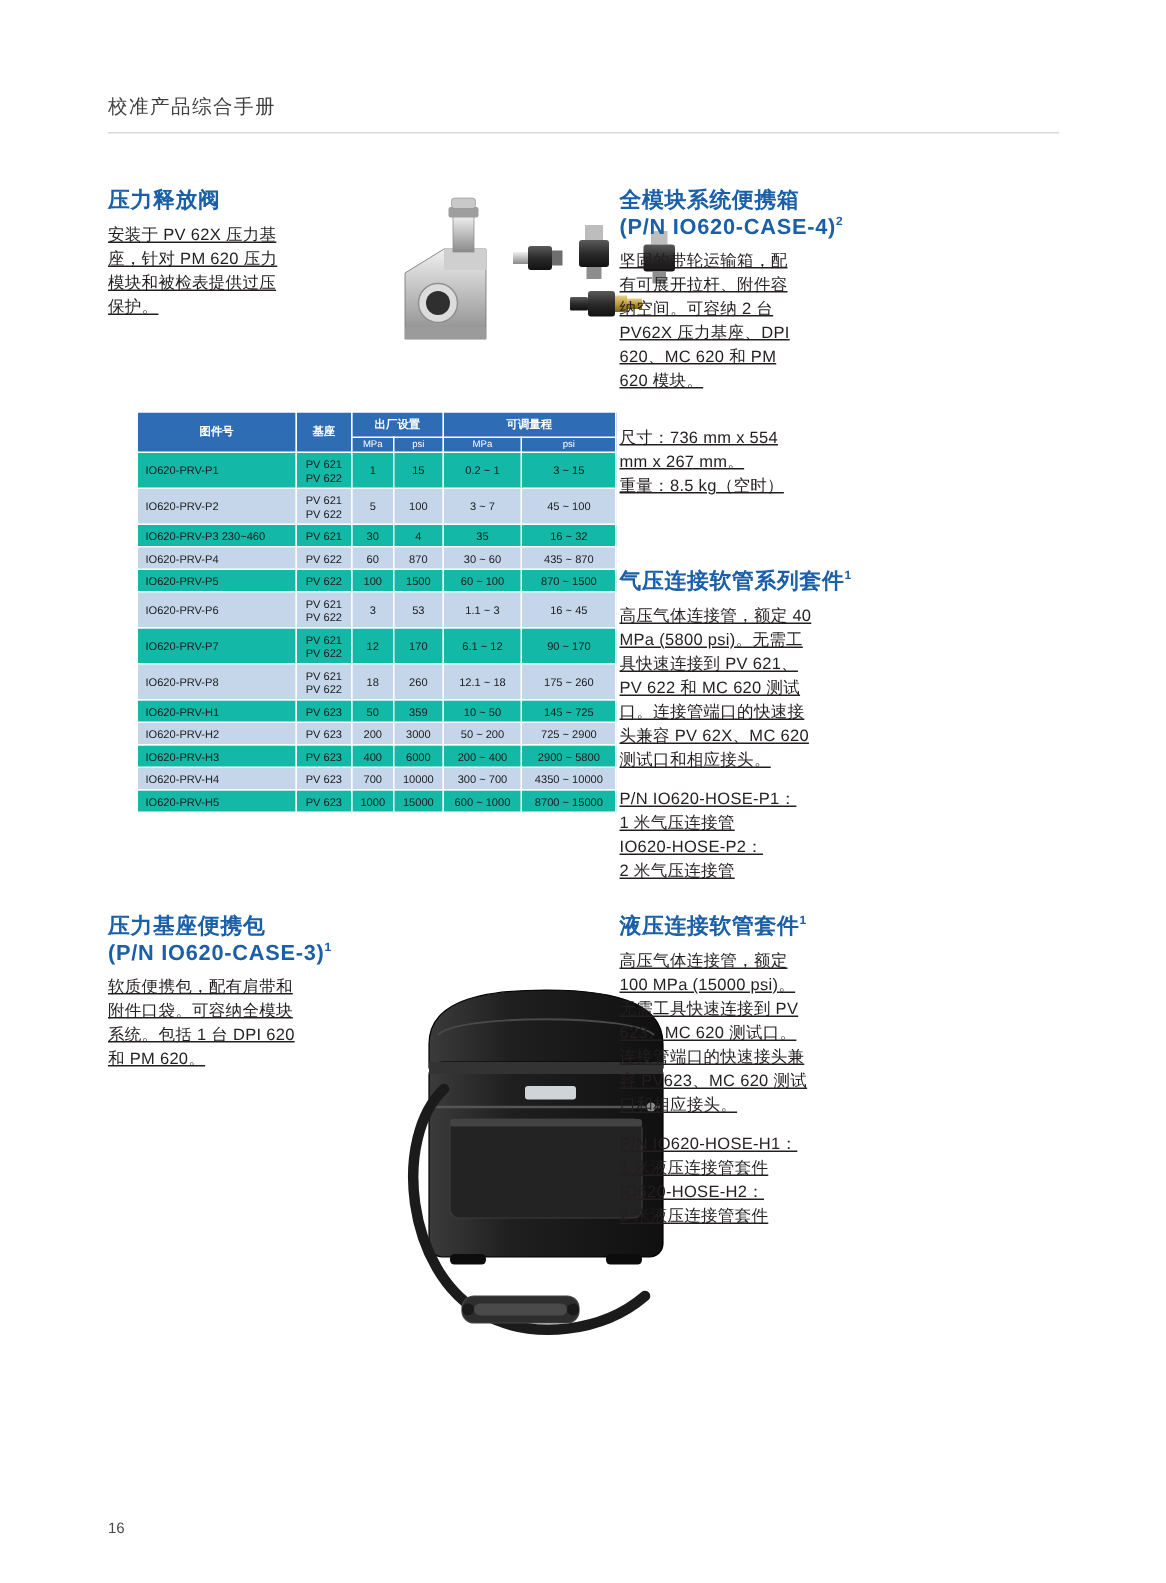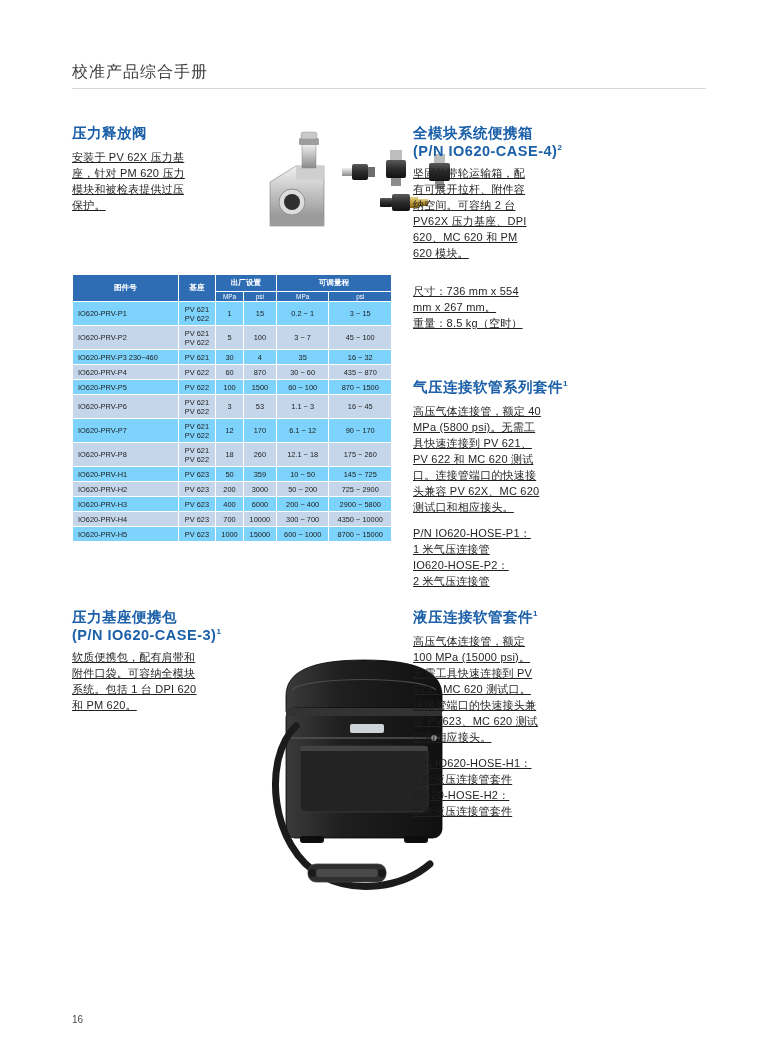--- a/index.html
+++ b/index.html
@@ -9,21 +9,21 @@
     font-family:"Liberation Sans","DejaVu Sans",sans-serif;
     color:#231f20;
     position:relative;
     overflow:hidden;
   }
   .page{position:relative;width:777px;height:1055px;background:#fff;}
 
   
   .header{
     position:absolute;left:72px;top:62px;width:640px;
-    font-size:16px;letter-spacing:1px;color:#3f3f3f;
+    font-size:13px;letter-spacing:1px;color:#3f3f3f;
   }
   .header-rule{
     position:absolute;left:72px;top:88px;width:634px;height:1px;background:#d9d9d9;
   }
 
   
   h2.sect{
     font-size:14.5px;font-weight:bold;color:#1a5fa8;margin:0 0 6px 0;letter-spacing:.5px;
   }
   h2.sect .pn{display:block;font-weight:bold;}
@@ -33,31 +33,31 @@
   }
   .blue{color:#1a5fa8;}
 
   
   .col-left{position:absolute;left:72px;top:124px;width:300px;}
   .left-text{width:120px;}
   .prv-art{position:absolute;left:180px;top:6px;width:220px;height:110px;}
 
   
   .tbl-wrap{position:absolute;left:72px;top:274px;width:320px;}
-  table{border-collapse:collapse;width:320px;font-size:7.4px;}
+  table{border-collapse:collapse;width:320px;font-size:7.4px;margin-left:19px;}
   table th{
     background:#2e6db4;color:#fff;font-weight:bold;padding:3px 2px;text-align:center;
     border:1px solid #fff;font-size:7.6px;
   }
   table th.sub{background:#2e6db4;font-size:6.4px;font-weight:normal;padding:1px 2px;}
   table td{
     border:1px solid #ffffff;padding:2.5px 3px;text-align:center;color:#1b1b1b;
   }
   td.lbl{text-align:left;padding-left:5px;}
-  tr.r0 td{background:#7dd3fc;}
+  tr.r0 td{background:#14b8a6;}
   tr.r1 td{background:#c6d6ea;}
 
   
   .col-right{position:absolute;left:413px;top:124px;width:300px;}
   .rt-text{width:118px;}
 
   .sec-hose{position:absolute;left:413px;top:378px;width:300px;}
   .sec-hose .rt-text{width:128px;}
 
   

